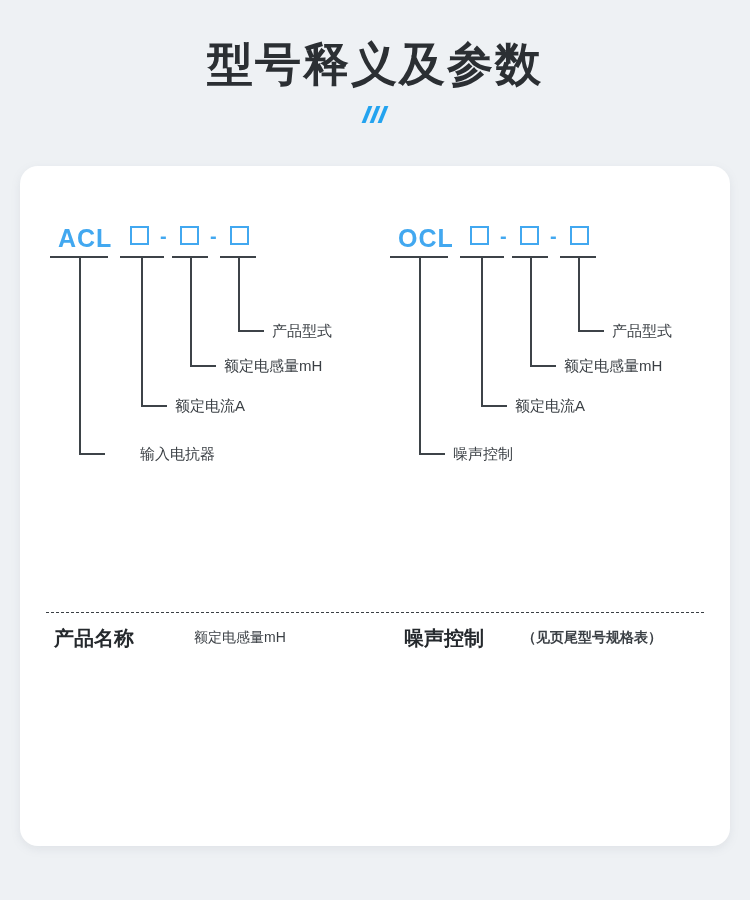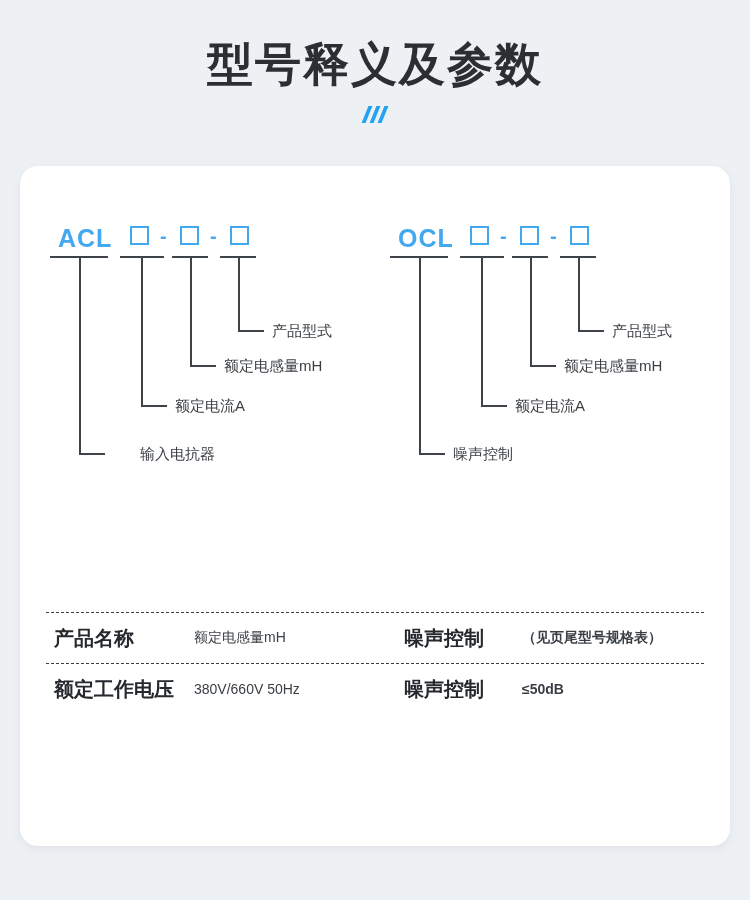--- a/index.html
+++ b/index.html
@@ -257,23 +257,17 @@
 
   <div class="spec-table">
 
     <div class="spec-row">
       <span class="spec-key c1">产品名称</span>
       <span class="spec-val c2">额定电感量mH</span>
       <span class="spec-key c3">噪声控制</span>
       <span class="spec-val c4">（见页尾型号规格表）</span>
     </div>
 
-    <div class="spec-row">
-      <span class="spec-key c1">额定工作电压</span>
-      <span class="spec-val c2">380V/660V  50Hz</span>
-      <span class="spec-key c3">噪声控制</span>
-      <span class="spec-val c4">≤50dB</span>
-    </div>
 
 
   </div>
 
 </div>
 
 </body></html>

